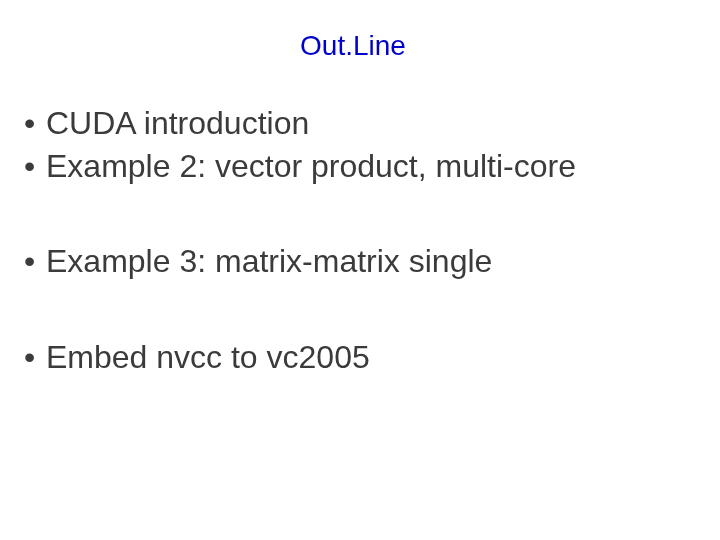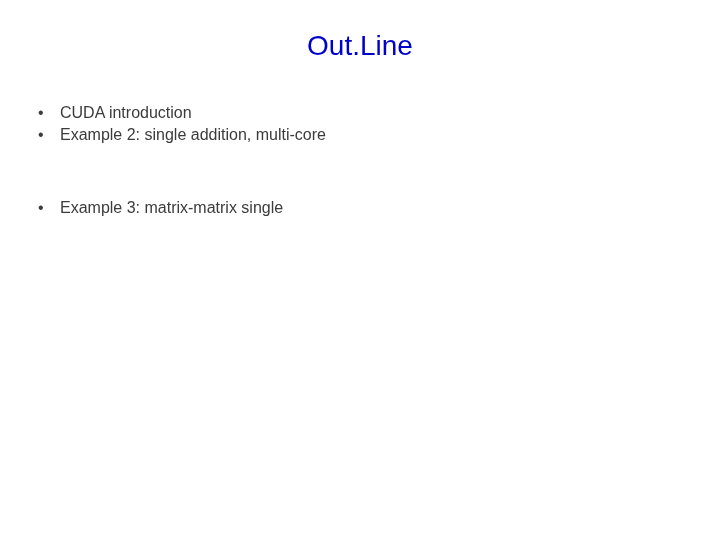--- a/index.html
+++ b/index.html
@@ -9,34 +9,34 @@
     height: 540px;
     background: #ffffff;
     font-family: Arial, Helvetica, sans-serif;
     color: #3b3b3b;
     overflow: hidden;
   }
   .slide {
     width: 720px;
     height: 540px;
     box-sizing: border-box;
-    padding: 30px 30px 30px 30px;
+    padding: 30px 30px 30px 16px;
   }
   .title {
     text-align: center;
     font-size: 28px;
     color: #0000cc;
     margin: 0 0 40px 0;
     font-weight: normal;
   }
   ul.bullets {
     list-style: none;
     padding: 0;
     margin: 0;
-    font-size: 16px;
+    font-size: 32px;
     line-height: 1.35;
   }
   ul.bullets li {
     position: relative;
     padding-left: 30px;
   }
   ul.bullets li::before {
     content: "•";
     position: absolute;
     left: 8px;
@@ -48,24 +48,27 @@
   }
 </style>
 </head>
 <body>
 
 <div class="slide">
   <h1 class="title">Out.Line</h1>
 
   <ul class="bullets">
     <li>CUDA introduction</li>
-    <li>Example 2: single addition, multi-core</li>
+    <li>Example 2: vector product, multi-core</li>
   </ul>
 
   <div class="gap"></div>
 
   <ul class="bullets">
     <li>Example 3: matrix-matrix single</li>
   </ul>
 
   <div class="gap"></div>
 
+  <ul class="bullets">
+    <li>Embed nvcc to vc2005</li>
+  </ul>
 </div>
 
 </body></html>

